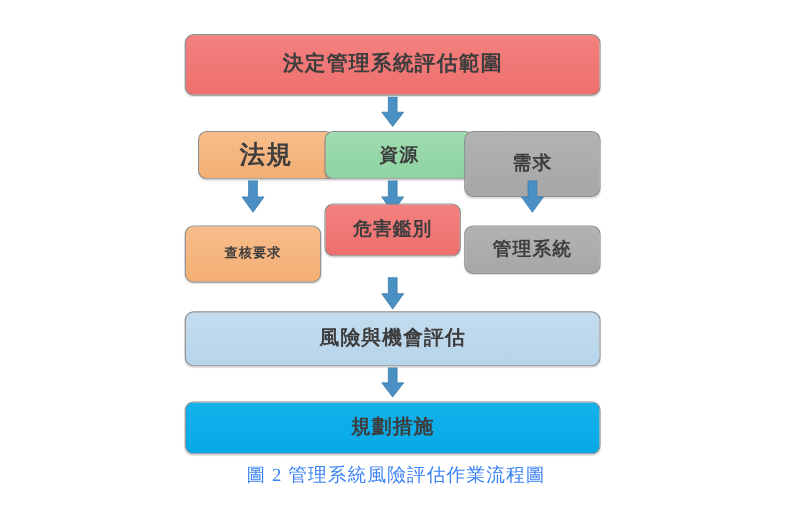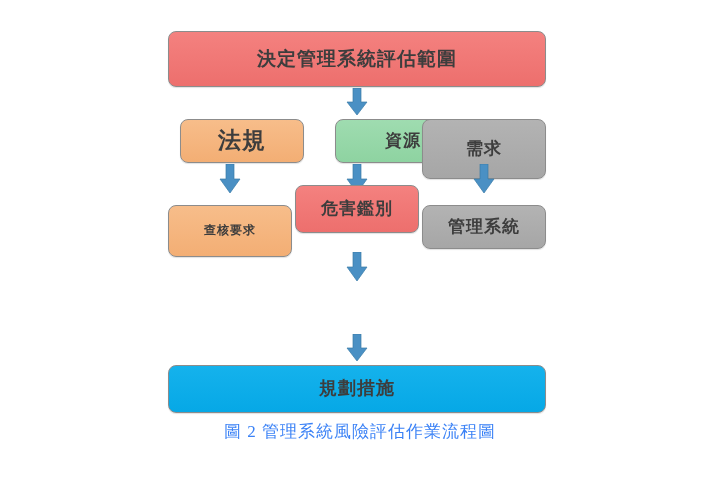--- a/index.html
+++ b/index.html
@@ -56,21 +56,20 @@
     background: linear-gradient(180deg, #f7bd8a 0%, #f3ae74 100%);
     font-size: 23px;
   }
   .n-resource {
     left: 295px;
     top: 119px;
     width: 136px;
     height: 44px;
     background: linear-gradient(180deg, #9fdcb0 0%, #8ed3a1 100%);
     font-size: 17px;
-    margin-left: 40px;
   }
   .n-demand {
     left: 422px;
     top: 119px;
     width: 124px;
     height: 60px;
     background: linear-gradient(180deg, #b3b3b3 0%, #a6a6a6 100%);
     font-size: 17px;
   }
 
@@ -199,20 +198,23 @@
   <div class="node n-mgmtsys">
     <span>管理系統</span>
   </div>
 
   <div class="arrow a-hazard-risk">
     <svg width="22" height="30" viewBox="0 0 22 30" aria-hidden="true">
       <polygon points="7,0 15,0 15,15 21,15 11,29 1,15 7,15" fill="#4a90c4" stroke="#3a7ba8" stroke-width="0.7"></polygon>
     </svg>
   </div>
 
+  <div class="node n-risk">
+    <span>風險與機會評估</span>
+  </div>
 
   <div class="arrow a-risk-plan">
     <svg width="22" height="28" viewBox="0 0 22 28" aria-hidden="true">
       <polygon points="7,0 15,0 15,14 21,14 11,27 1,14 7,14" fill="#4a90c4" stroke="#3a7ba8" stroke-width="0.7"></polygon>
     </svg>
   </div>
 
   <div class="node n-plan">
     <span>規劃措施</span>
   </div>

